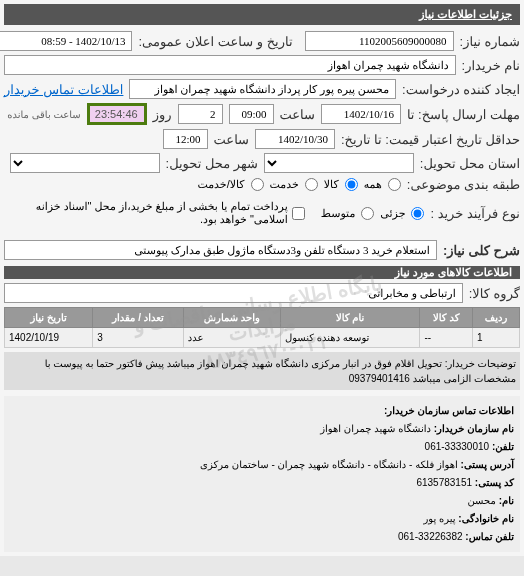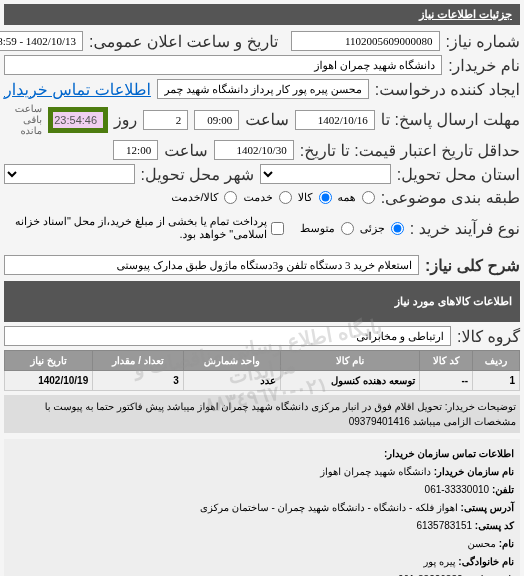--- a/index.html
+++ b/index.html
@@ -27,21 +27,21 @@
       margin-bottom: 6px;
       text-decoration: underline;
     }
     .form-row {
       display: flex;
       align-items: center;
       margin-bottom: 4px;
       gap: 6px;
     }
     .label {
-      font-size: 16px;
+      font-size: 13px;
       color: #333;
       white-space: nowrap;
       text-align: right;
     }
     .input-box {
       background: #fff;
       border: 1px solid #999;
       padding: 2px 6px;
       font-size: 11px;
       font-family: Tahoma;
@@ -55,30 +55,30 @@
       width: 150px;
     }
     .input-small {
       width: 80px;
     }
     .input-tiny {
       width: 45px;
     }
     .time-box {
       background: #f0d0f0;
-      border: 5px solid #4d7c0f;
+      border: 3px solid #4d7c0f;
       padding: 2px 6px;
       font-size: 11px;
       width: 60px;
       color: #555;
     }
     .section-title {
       background: #555;
       color: #fff;
-      padding: 14px 8px;
+      padding: 0 8px;
       font-size: 11px;
       font-weight: bold;
       margin: 6px 0 4px 0;
     }
     .radio-group {
       display: inline-flex;
       align-items: center;
       gap: 4px;
     }
     .radio-group input {
@@ -102,23 +102,22 @@
       font-size: 10px;
       font-weight: bold;
       text-align: center;
       border: 1px solid #888;
       margin-top: 36px;
     }
     .table td {
       background: #f0f0f0;
       padding: 4px;
       font-size: 10px;
-      text-align: right;
+      text-align: left;
       border: 1px solid #ccc;
-      font-weight: bold;
     }
     .note-box {
       background: #ddd;
       padding: 4px;
       font-size: 10px;
       margin-top: 4px;
       line-height: 1.5;
     }
     .info-section {
       background: #eee;

